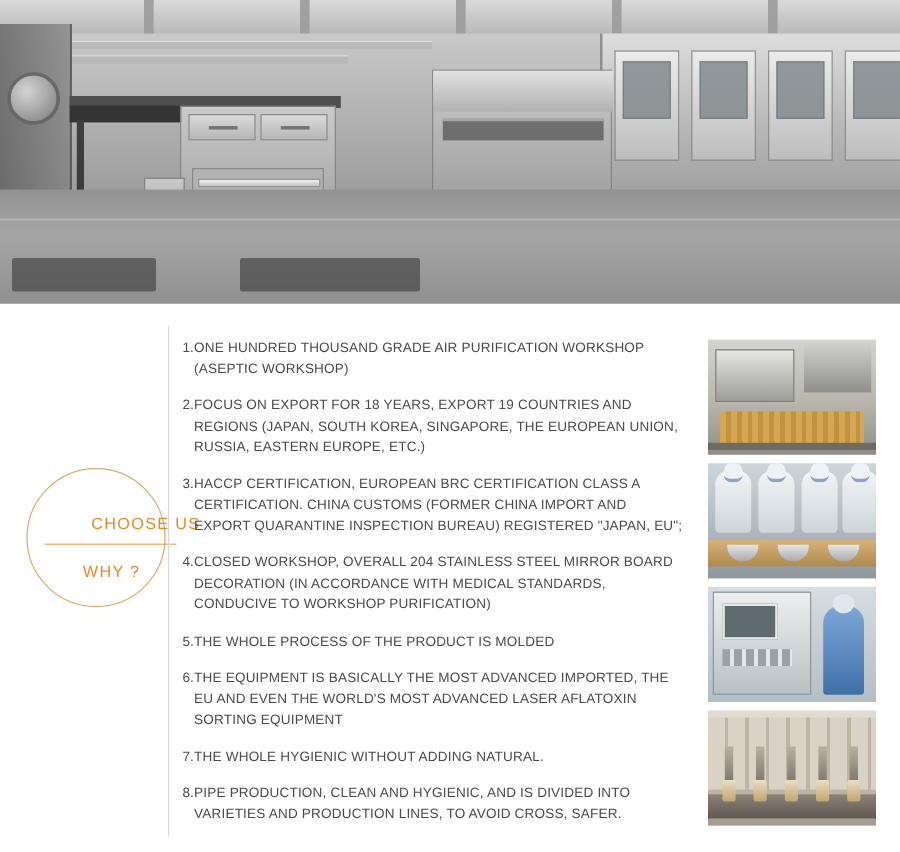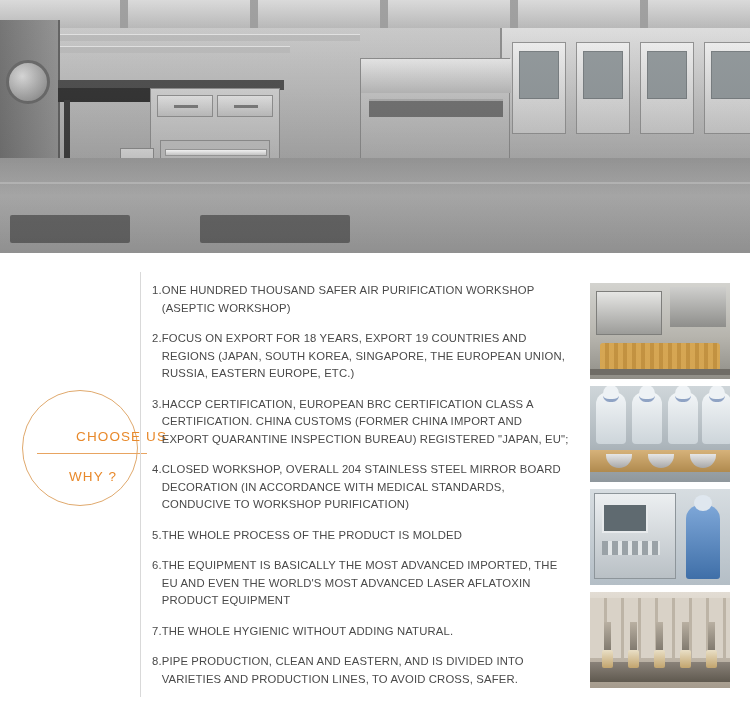--- a/index.html
+++ b/index.html
@@ -335,49 +335,49 @@
     <div class="line1">CHOOSE US</div>
     <div class="rule"></div>
     <div class="line2">WHY ?</div>
   </div>
 
   <div class="vdiv"></div>
 
   <div class="list">
     <div class="item">
       <span class="num">1.</span>
-      <span class="txt">ONE HUNDRED THOUSAND SAFER AIR PURIFICATION WORKSHOP (ASEPTIC WORKSHOP)</span>
+      <span class="txt">ONE HUNDRED THOUSAND GRADE AIR PURIFICATION WORKSHOP (ASEPTIC WORKSHOP)</span>
     </div>
     <div class="item">
       <span class="num">2.</span>
       <span class="txt">FOCUS ON EXPORT FOR 18 YEARS, EXPORT 19 COUNTRIES AND REGIONS (JAPAN, SOUTH KOREA, SINGAPORE, THE EUROPEAN UNION, RUSSIA, EASTERN EUROPE, ETC.)</span>
     </div>
     <div class="item">
       <span class="num">3.</span>
       <span class="txt">HACCP CERTIFICATION, EUROPEAN BRC CERTIFICATION CLASS A CERTIFICATION. CHINA CUSTOMS (FORMER CHINA IMPORT AND EXPORT QUARANTINE INSPECTION BUREAU) REGISTERED "JAPAN, EU";</span>
     </div>
     <div class="item">
       <span class="num">4.</span>
       <span class="txt">CLOSED WORKSHOP, OVERALL 204 STAINLESS STEEL MIRROR BOARD DECORATION (IN ACCORDANCE WITH MEDICAL STANDARDS, CONDUCIVE TO WORKSHOP PURIFICATION)</span>
     </div>
     <div class="item">
       <span class="num">5.</span>
       <span class="txt">THE WHOLE PROCESS OF THE PRODUCT IS MOLDED</span>
     </div>
     <div class="item">
       <span class="num">6.</span>
-      <span class="txt">THE EQUIPMENT IS BASICALLY THE MOST ADVANCED IMPORTED, THE EU AND EVEN THE WORLD'S MOST ADVANCED LASER AFLATOXIN PRODUCT EQUIPMENT</span>
+      <span class="txt">THE EQUIPMENT IS BASICALLY THE MOST ADVANCED IMPORTED, THE EU AND EVEN THE WORLD'S MOST ADVANCED LASER AFLATOXIN SORTING EQUIPMENT</span>
     </div>
     <div class="item">
       <span class="num">7.</span>
       <span class="txt">THE WHOLE HYGIENIC WITHOUT ADDING NATURAL.</span>
     </div>
     <div class="item">
       <span class="num">8.</span>
-      <span class="txt">PIPE PRODUCTION, CLEAN AND EASTERN, AND IS DIVIDED INTO VARIETIES AND PRODUCTION LINES, TO AVOID CROSS, SAFER.</span>
+      <span class="txt">PIPE PRODUCTION, CLEAN AND HYGIENIC, AND IS DIVIDED INTO VARIETIES AND PRODUCTION LINES, TO AVOID CROSS, SAFER.</span>
     </div>
   </div>
 
   <div class="thumbs">
 
     <div class="thumb t1">
       <div class="m"></div>
       <div class="m2"></div>
       <div class="nuts"></div>
       <div class="belt"></div>

